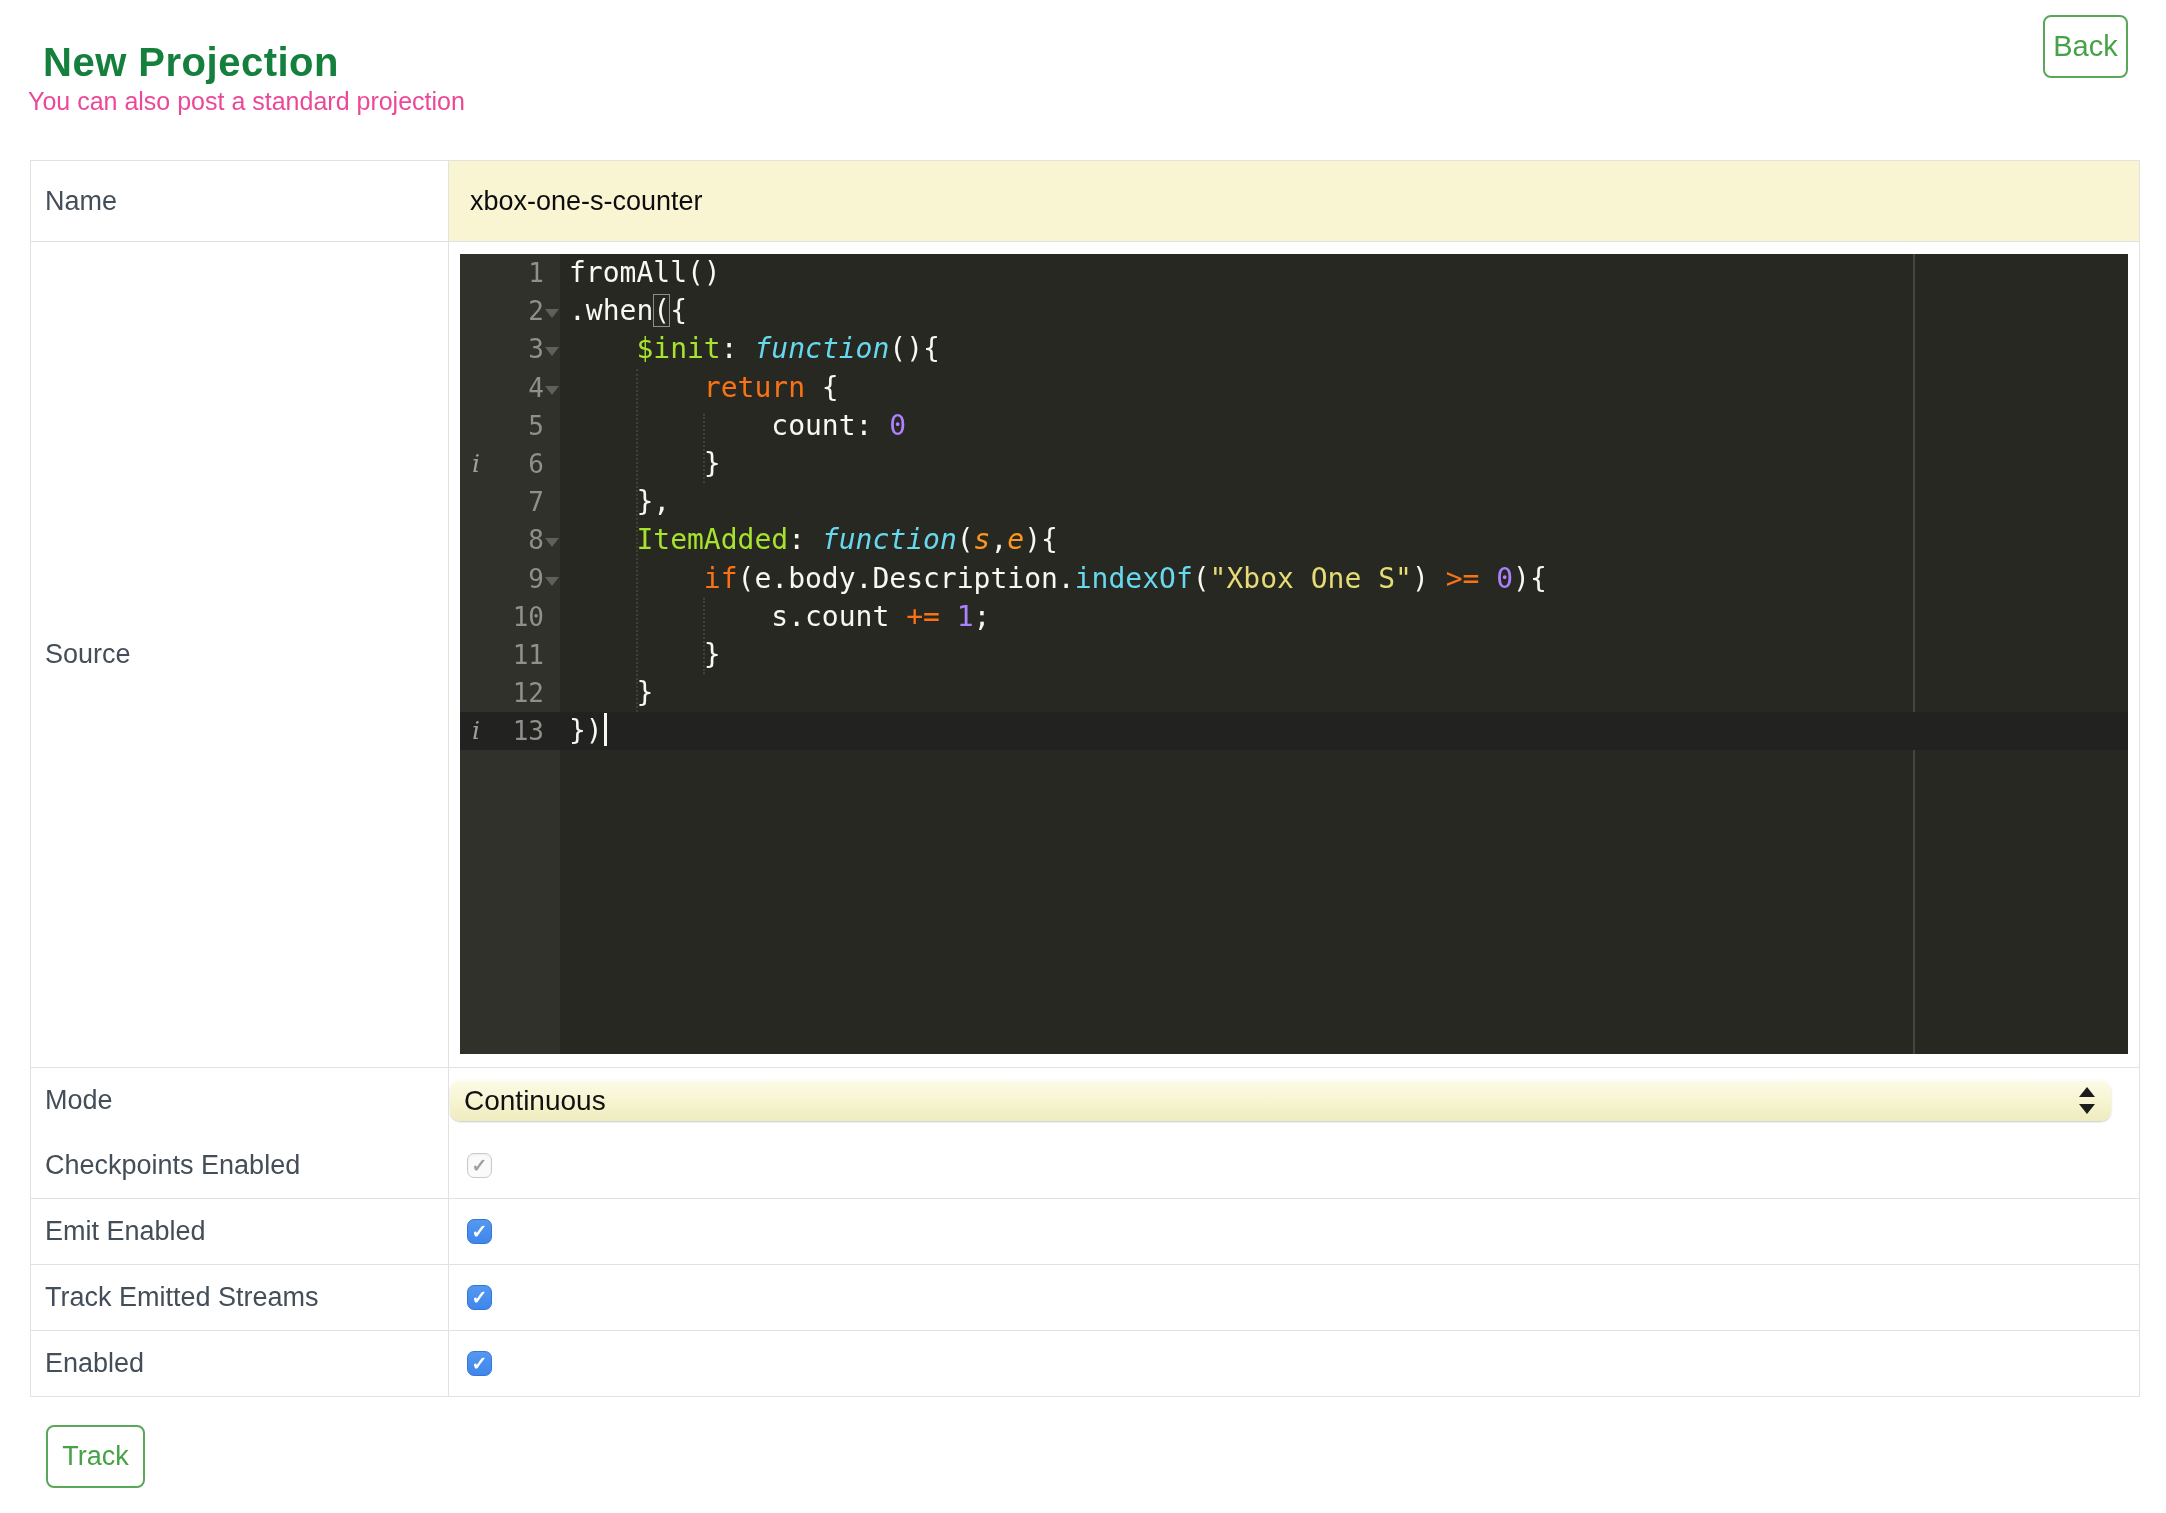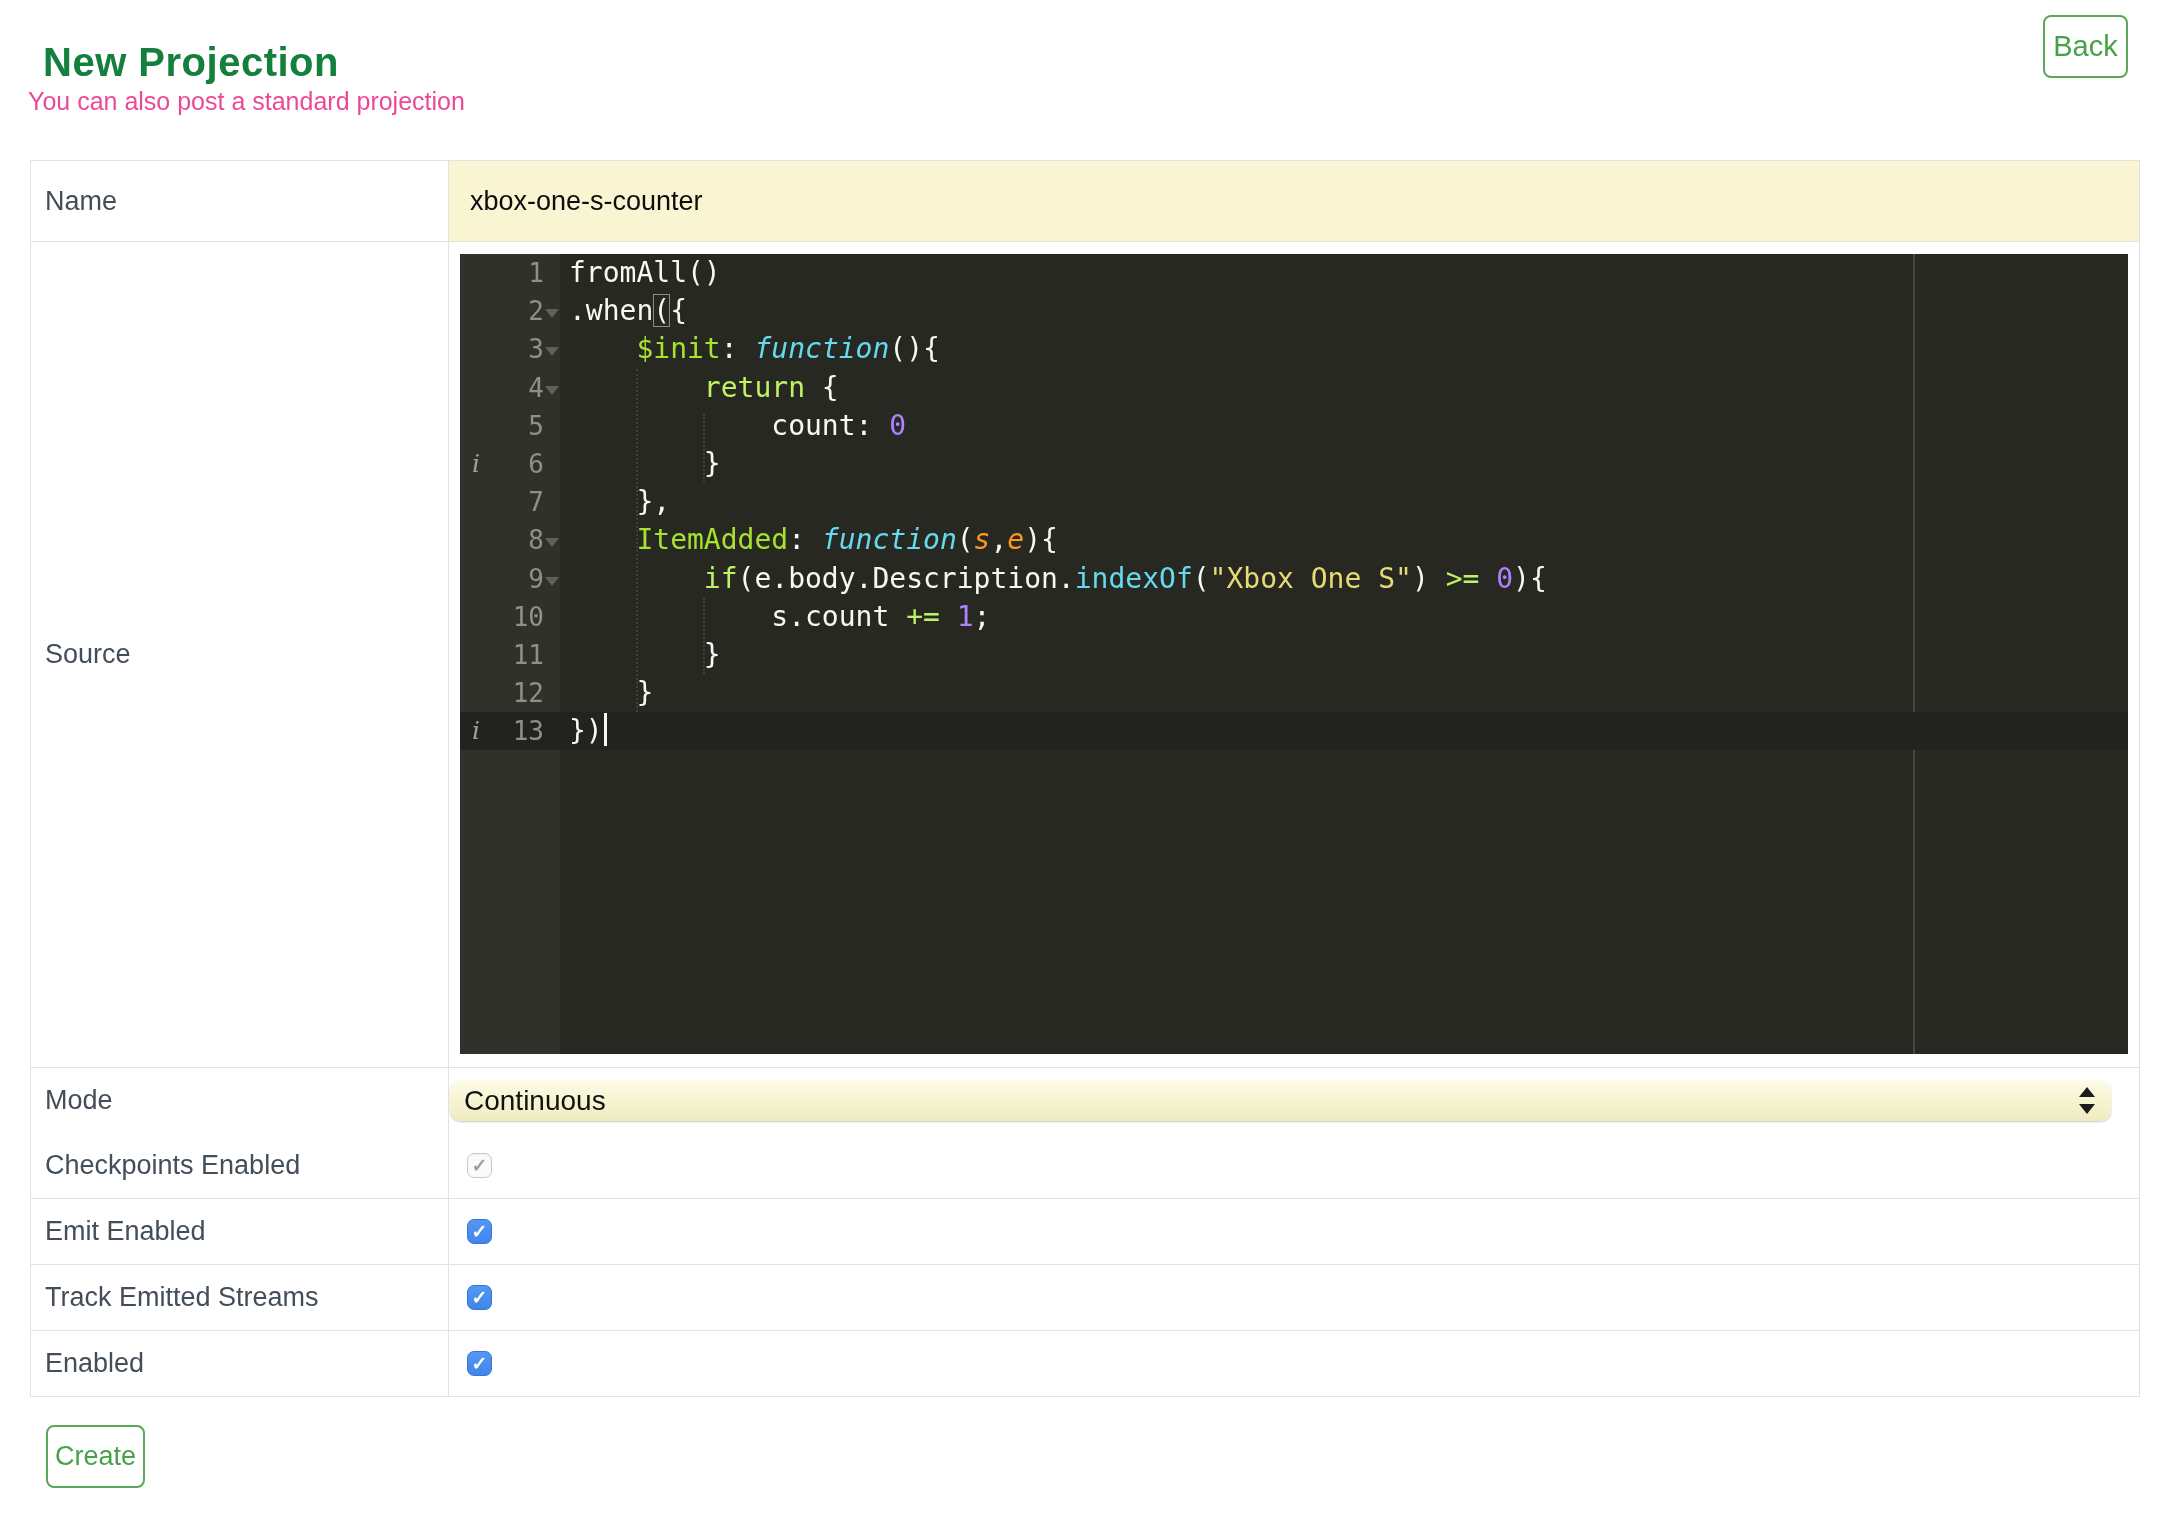--- a/index.html
+++ b/index.html
@@ -70,21 +70,21 @@
     border-left:7px solid transparent; border-right:7px solid transparent;
     border-top:9px solid #5f6058;
   }
   .ann {
     position:absolute; left:12px; top:0; font-family:"DejaVu Serif", serif;
     font-style:italic; font-size:25px; color:#a0a098;
   }
   .code { display:block; margin-left:109px; }
   .tk-w  { color:#f8f8f2; }
   .tk-g  { color:#a6e22e; }
-  .tk-k  { color:#bef264; }
+  .tk-k  { color:#f97316; }
   .tk-fi { color:#66d9ef; font-style:italic; }
   .tk-su { color:#66d9ef; }
   .tk-st { color:#e6db74; }
   .tk-nu { color:#ae81ff; }
   .tk-p  { color:#fd971f; font-style:italic; }
   .tk-bm { color:#f8f8f2; box-shadow:inset 0 0 0 1px #8f8f81; }
   .cursor {
     display:inline-block; width:3px; height:33px; background:#f8f8f0;
     vertical-align:-6px; margin-left:1px;
   }
@@ -200,15 +200,15 @@
         <div class="row row-check">
           <div class="label-cell">Enabled</div>
           <div class="value-cell">
             <div class="cb cb-on">✓</div>
           </div>
         </div>
       </div>
 
   </div>
 
-  <button class="btn create">Create</button>
+  <button class="btn create">Track</button>
 
 </div>
 
 </body></html>

